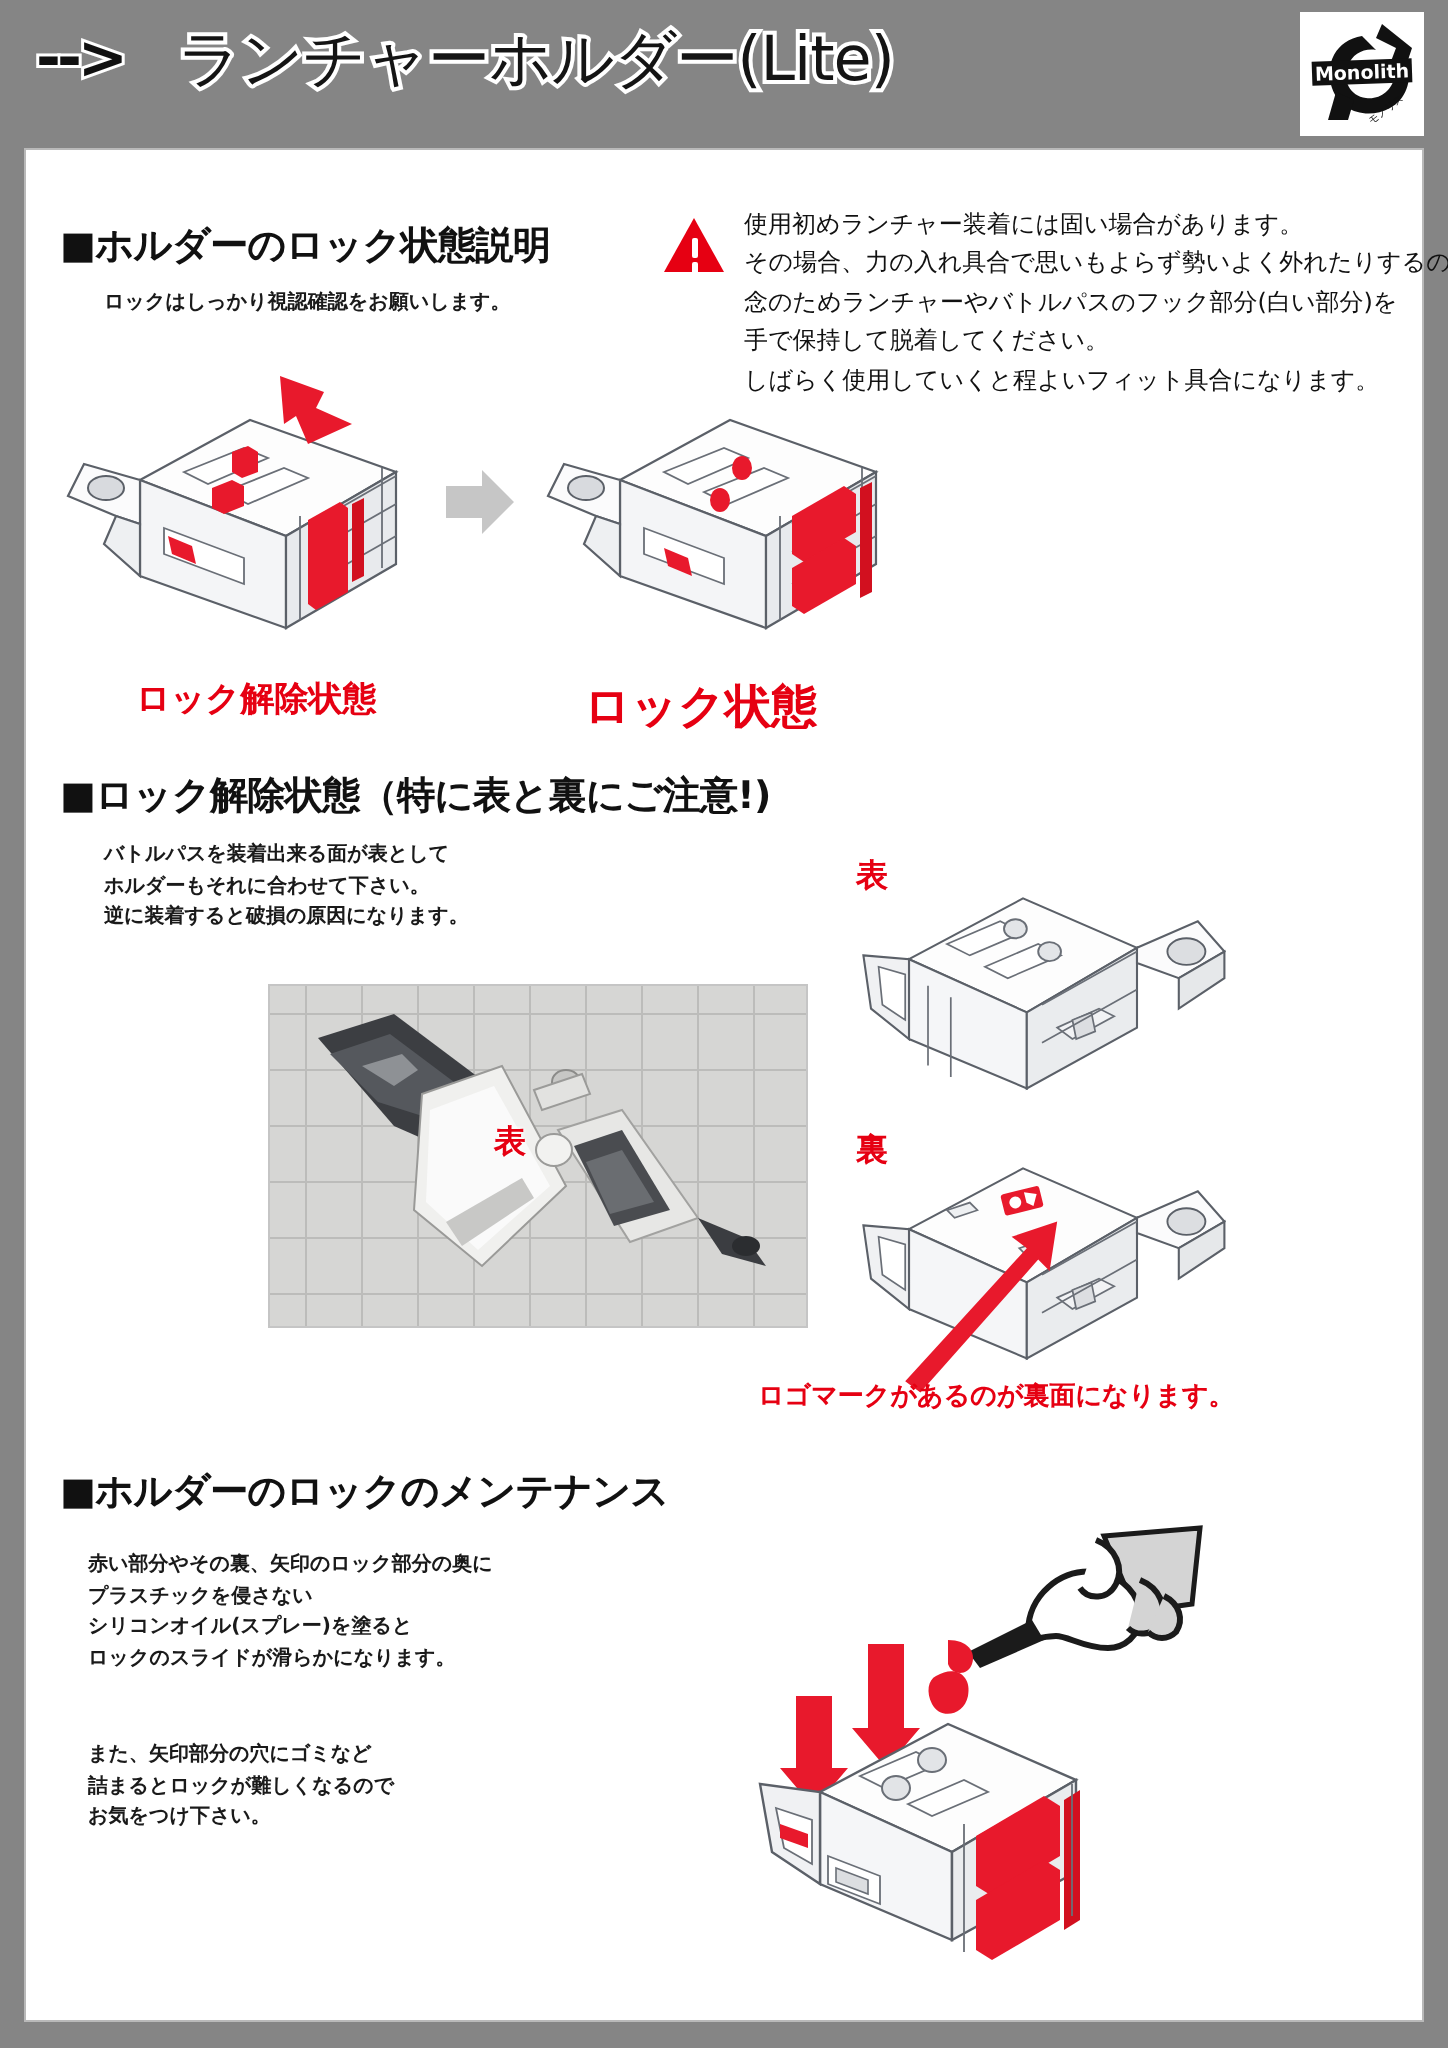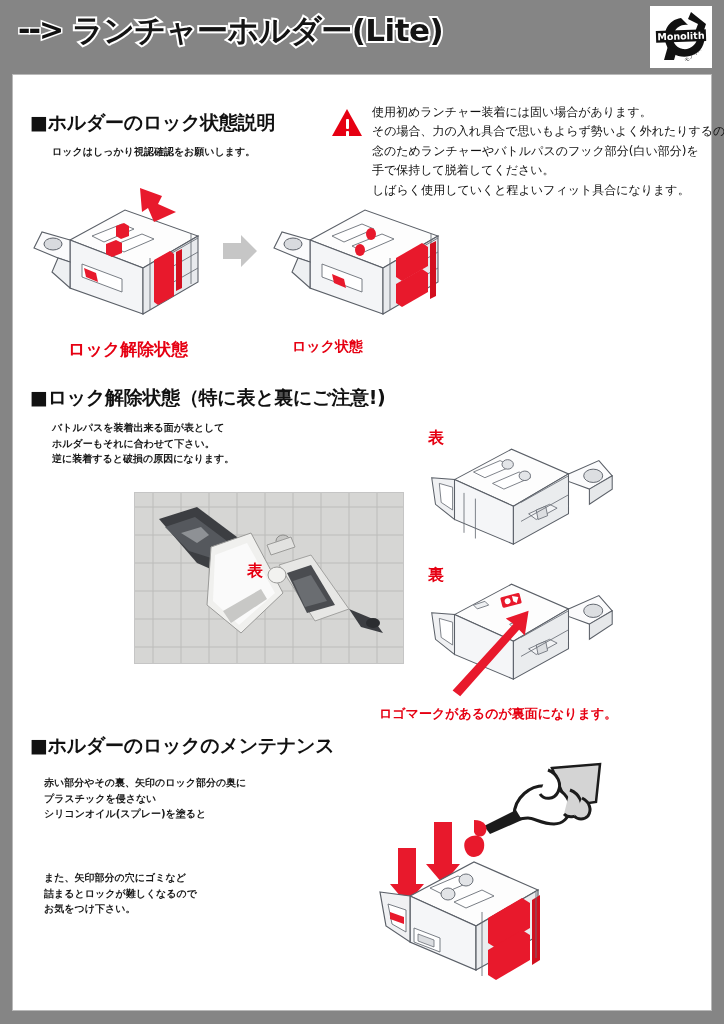--- a/index.html
+++ b/index.html
@@ -50,27 +50,28 @@
     font-size: 30px;
     font-weight: 700;
     color: #111;
     letter-spacing: -2px;
     -webkit-text-stroke: 3px #ffffff;
     paint-order: stroke fill;
     line-height: 1;
   }
   .title-text {
     font-size: 31px;
-    font-weight: 700;
+    font-weight: 400;
     color: #141414;
     line-height: 1.05;
     -webkit-text-stroke: 4px #ffffff;
     paint-order: stroke fill;
     letter-spacing: -0.5px;
     white-space: nowrap;
+    margin-left: 17px;
   }
   .brand-logo {
     position: absolute;
     right: 12px; top: 6px;
     width: 62px; height: 62px;
     background: #ffffff;
     overflow: hidden;
   }
 
   
@@ -120,21 +121,21 @@
     left: -1.5px; top: 10px;
     width: 3px; height: 10px;
     background: #fff;
     border-radius: 1px;
     box-shadow: 0 12px 0 0 #fff;
   }
   .warn-lines { position: absolute; left: 40px; top: 0; }
 
   .s1-figs { position: absolute; left: 18px; top: 180px; width: 430px; height: 160px; }
   .s1-cap-a { position: absolute; left: 68px; top: 338px; font-size: 17px; }
-  .s1-cap-b { position: absolute; left: 292px; top: 338px; font-size: 14px; }
+  .s1-cap-b { position: absolute; left: 292px; top: 338px; font-size: 23px; }
 
   
   .s2-head { position: absolute; left: 30px; top: 385px; }
   .s2-body { position: absolute; left: 52px; top: 420px; }
 
   .photo {
     position: absolute;
     left: 134px; top: 492px;
     width: 270px; height: 172px;
     background: #d9d9d9;
@@ -149,21 +150,21 @@
     color: #e60012;
     font-weight: 700;
     text-shadow: 0 0 2px #fff, 0 0 2px #fff;
     z-index: 5;
   }
 
   .s2-fig-top { position: absolute; left: 420px; top: 428px; width: 220px; height: 130px; }
   .s2-fig-bot { position: absolute; left: 420px; top: 565px; width: 220px; height: 125px; }
   .s2-omote { position: absolute; left: 428px; top: 428px; font-size: 16px; }
   .s2-ura   { position: absolute; left: 428px; top: 565px; font-size: 16px; }
-  .s2-cap   { position: absolute; left: 379px; top: 689px; font-size: 13px; margin-top: 16px; }
+  .s2-cap   { position: absolute; left: 379px; top: 689px; font-size: 13px; }
 
   
   .s3-head { position: absolute; left: 30px; top: 733px; }
   .s3-body-a { position: absolute; left: 44px; top: 775px; }
   .s3-body-b { position: absolute; left: 44px; top: 870px; }
   .s3-fig { position: absolute; left: 400px; top: 760px; width: 310px; height: 230px; }
 
   svg { display: block; overflow: visible; }
 </style>
 </head>
@@ -356,20 +357,21 @@
     </svg>
   </div>
   <div class="red-label s2-ura">裏</div>
   <div class="red-label s2-cap">ロゴマークがあるのが裏面になります。</div>
 
   <div class="sec-head s3-head">■ホルダーのロックのメンテナンス</div>
   <div class="s3-body-a">
     <div class="body-line">赤い部分やその裏、矢印のロック部分の奥に</div>
     <div class="body-line">プラスチックを侵さない</div>
     <div class="body-line">シリコンオイル(スプレー)を塗ると</div>
+    <div class="body-line">ロックのスライドが滑らかになります。</div>
   </div>
   <div class="s3-body-b">
     <div class="body-line">また、矢印部分の穴にゴミなど</div>
     <div class="body-line">詰まるとロックが難しくなるので</div>
     <div class="body-line">お気をつけ下さい。</div>
   </div>
 
   <div class="s3-fig">
     <svg width="310" height="230" viewBox="0 0 310 230">
 

